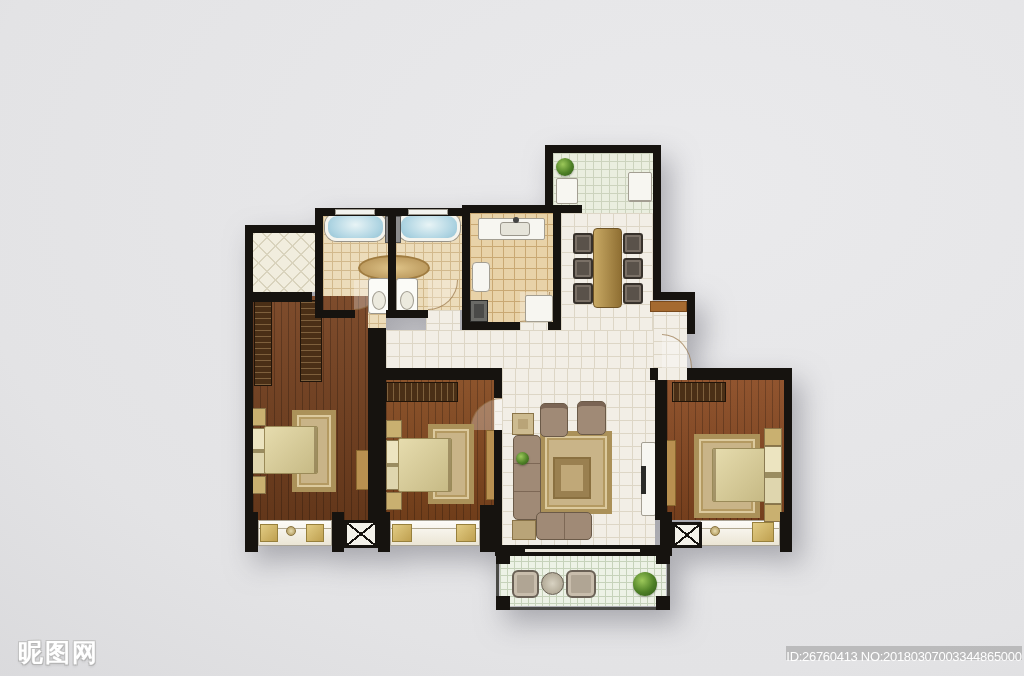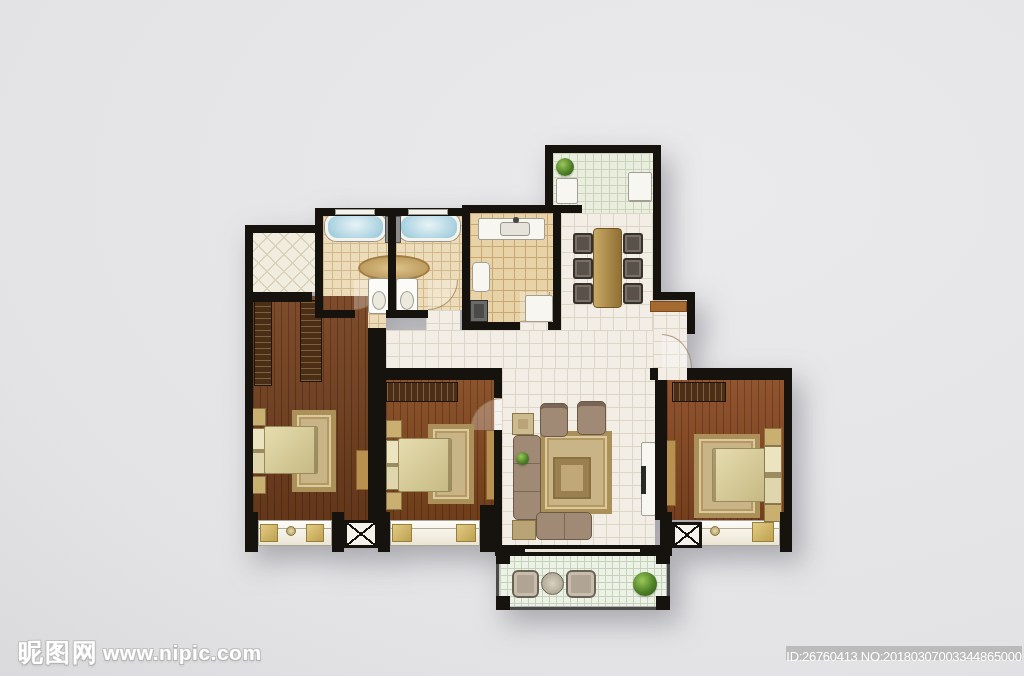--- a/index.html
+++ b/index.html
@@ -225,15 +225,14 @@
   <div class="dresser" style="left:424px;top:297px;width:14px;height:66px"></div>
 
   <div style="left:274px;top:427px;width:27px;height:28px;background:#b0a594;border:2px solid #6a6156;border-radius:6px;box-shadow:inset 0 0 0 3px #c8bdac;z-index:3"></div>
   <div style="left:303px;top:429px;width:23px;height:23px;border-radius:50%;background:radial-gradient(#d8d2c2,#a39a86);border:1px solid #6a6156;z-index:3"></div>
   <div style="left:328px;top:427px;width:30px;height:28px;background:#b0a594;border:2px solid #6a6156;border-radius:6px;box-shadow:inset 0 0 0 3px #c8bdac;z-index:3"></div>
   <div class="plant" style="left:395px;top:429px;width:24px;height:24px"></div>
 </div>
 
 <div id="wm-left">
   <span class="logo">昵图网</span>
-  <span class="url">www.nipic.com</span>
 </div>
 <div id="wm-right">ID:26760413 NO:20180307003344865000</div>
 
 </body></html>

